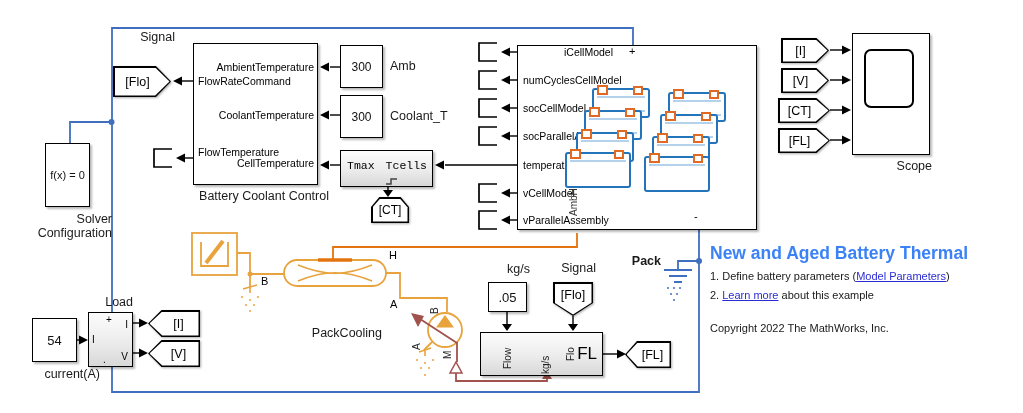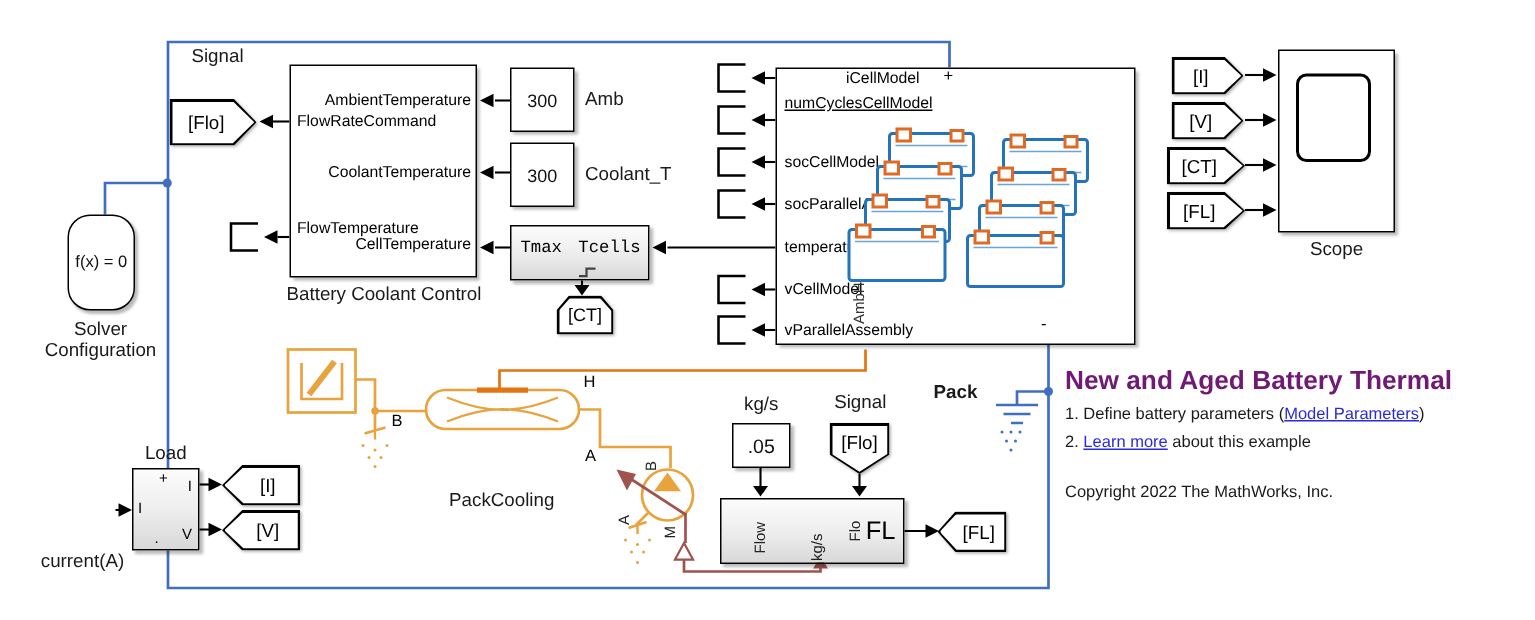--- a/index.html
+++ b/index.html
@@ -3,40 +3,40 @@
 <meta charset="utf-8">
 <style>
   html,body{margin:0;padding:0;background:#fff;}
   #canvas{position:relative;width:1023px;height:413px;background:#fff;overflow:hidden;
           font-family:"Liberation Sans",sans-serif;color:#111;}
   svg{position:absolute;left:0;top:0;}
   .blk{position:absolute;background:#fff;border:1.4px solid #000;box-sizing:border-box;
        box-shadow:2px 2px 2px rgba(0,0,0,.28);}
   .grad{background:linear-gradient(180deg,#fcfcfc 0%,#ececec 55%,#d8d8d8 100%);}
   .lbl{position:absolute;font-size:12.5px;color:#1a1a1a;white-space:nowrap;}
-  .ctr{text-align:center;}
+  .ctr{text-align:right;}
   .plbl{position:absolute;font-size:10.5px;line-height:11px;color:#000;white-space:nowrap;}
   .val{display:flex;align-items:center;justify-content:center;font-size:12px;}
   .vtext{position:absolute;writing-mode:vertical-rl;transform:rotate(180deg);
          font-size:10px;color:#222;white-space:nowrap;}
   .tag{position:absolute;filter:drop-shadow(1.6px 1.6px 1px rgba(0,0,0,.32));}
   .tshape{position:absolute;}
   .tshape.o{inset:0;background:#000;}
   .tshape.i{inset:1.5px;background:#fff;}
   .pt-right .tshape{clip-path:polygon(0 0,74% 0,100% 50%,74% 100%,0 100%);}
   .pt-left  .tshape{clip-path:polygon(26% 0,100% 0,100% 100%,26% 100%,0 50%);}
   .pt-down  .tshape{clip-path:polygon(0 0,100% 0,100% 62%,50% 100%,0 62%);}
   .pt-top   .tshape{clip-path:polygon(0 38%,22% 0,78% 0,100% 38%,100% 100%,0 100%);}
   .ttext{position:absolute;inset:0;display:flex;align-items:center;justify-content:center;
          font-size:12.5px;color:#000;}
   .pt-right .ttext{padding-right:9px;}
   .pt-left  .ttext{padding-left:9px;}
   .pt-down  .ttext{padding-bottom:8px;}
   .note{position:absolute;left:710px;top:243px;width:302px;}
-  .note h1{margin:0 0 3px 0;font-size:17.5px;line-height:21px;font-weight:bold;color:#701a75;}
+  .note h1{margin:0 0 3px 0;font-size:17.5px;line-height:21px;font-weight:bold;color:#3b82f6;}
   .note p{margin:0;font-size:11px;line-height:19px;color:#1a1a1a;}
   .note .cp{margin-top:14px;}
   .note a{color:#2b2bd6;text-decoration:underline;cursor:pointer;}
   .screen{position:absolute;left:11px;top:15px;width:46px;height:55px;border:2px solid #000;
           border-radius:7px;background:#fff;}
 </style>
 </head>
 <body>
 
 <div id="canvas">
@@ -200,21 +200,21 @@
   <div class="blk grad" style="left:340px;top:150px;width:93px;height:37px;font-family:Liberation Mono, monospace;">
     <span class="plbl" style="left:6px;top:9px;font-size:11.5px;">Tmax</span>
     <span class="plbl" style="right:5px;top:9px;font-size:11.5px;">Tcells</span>
     <svg style="left:44px;top:26px;" width="14" height="9">
       <polyline points="1,7 6,7 6,2 12,2" fill="none" stroke="#444" stroke-width="1.5"></polyline>
     </svg>
   </div>
 
   <div class="blk" style="left:517px;top:45px;width:240px;height:185px;">
     <span class="plbl" style="left:1px;top:1px;padding-left:45px;">iCellModel</span>
-    <span class="plbl" style="left:5px;top:18px;text-decoration:underline;">numCyclesCellModel</span>
+    <span class="plbl" style="left:5px;top:29px;">numCyclesCellModel</span>
     <span class="plbl" style="left:5px;top:57px;">socCellModel</span>
     <span class="plbl" style="left:5px;top:85px;">socParallelAssembly</span>
     <span class="plbl" style="left:5px;top:114px;">temperatureCellModel</span>
     <span class="plbl" style="left:5px;top:142px;">vCellModel</span>
     <span class="plbl" style="left:5px;top:169px;">vParallelAssembly</span>
     <span class="plbl" style="left:111px;top:0px;font-size:11px;">+</span>
     <span class="plbl" style="left:176px;top:165px;font-size:11px;">-</span>
     <span class="vtext" style="left:50px;top:138px;height:32px;color:#333;">AmbH</span>
 
     <svg style="left:40px;top:30px;" width="190" height="150">
@@ -270,25 +270,28 @@
       </g>
     </svg>
   </div>
   <div class="lbl ctr" style="left:613px;top:254px;width:48px;font-weight:bold;">Pack</div>
 
   <div class="blk" style="left:852px;top:33px;width:78px;height:122px;">
     <div class="screen"></div>
   </div>
   <div class="lbl ctr" style="left:850px;top:159px;width:82px;">Scope</div>
 
-  <div class="blk val" style="left:45px;top:143px;width:45px;height:64px;font-size:11px;border-radius:15px;">
+  <div class="blk val" style="left:45px;top:143px;width:45px;height:64px;font-size:11px;">
     <span>f(x) = 0</span>
   </div>
   <div class="lbl ctr" style="left:22px;top:212px;width:90px;white-space:normal;line-height:14px;">Solver Configuration</div>
 
+  <div class="blk val" style="left:32px;top:318px;width:45px;height:44px;font-size:13px;">
+    <span>54</span>
+  </div>
   <div class="lbl ctr" style="left:10px;top:367px;width:90px;">current(A)</div>
 
   <div class="blk grad" style="left:88px;top:312px;width:45px;height:55px;">
     <span class="plbl" style="left:17px;top:1px;font-size:10px;">+</span>
     <span class="plbl" style="right:4px;top:6px;font-size:10px;">I</span>
     <span class="plbl" style="left:3px;top:21px;font-size:10px;">I</span>
     <span class="plbl" style="left:14px;bottom:1px;font-size:10px;">.</span>
     <span class="plbl" style="right:4px;bottom:4px;font-size:10px;">V</span>
   </div>
   <div class="lbl ctr" style="left:88px;top:295px;width:45px;">Load</div>

